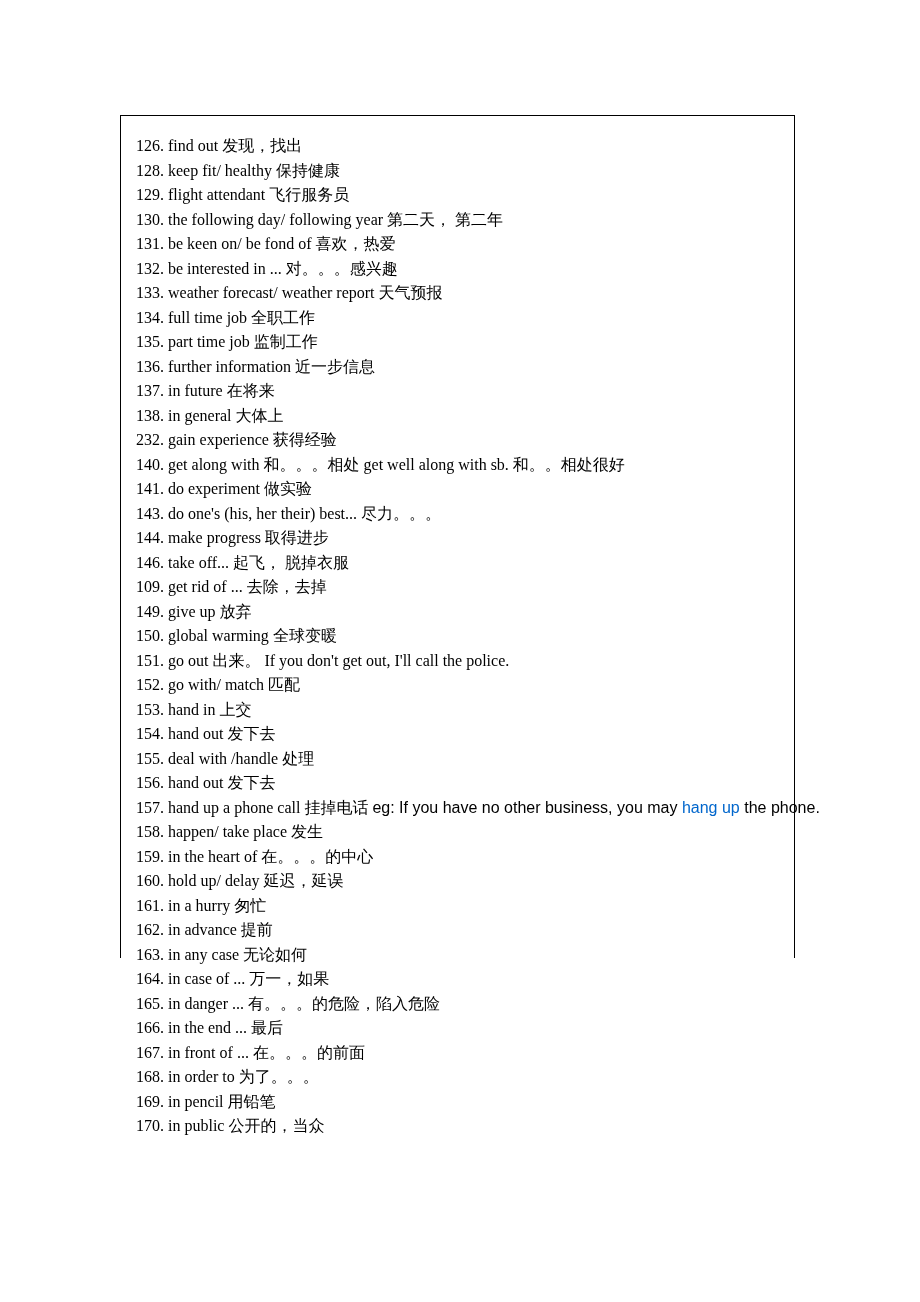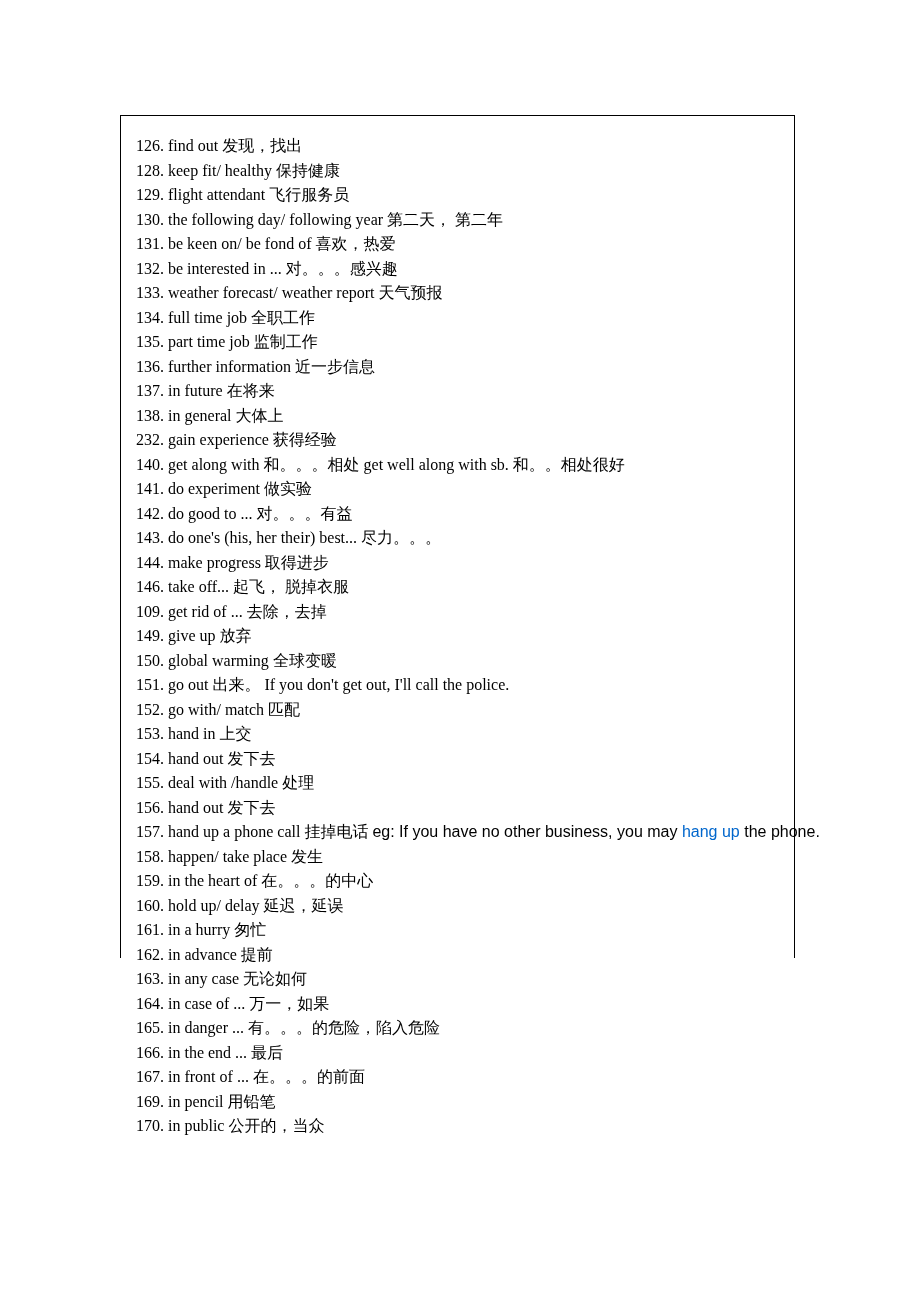--- a/index.html
+++ b/index.html
@@ -62,21 +62,20 @@
         <div class="entry"><span class="num">132.</span> <span class="phrase">be interested in ...</span>     <span class="def">对。。。感兴趣</span></div>
         <div class="entry"><span class="num">133.</span> <span class="phrase">weather forecast/ weather report</span>     <span class="def">天气预报</span></div>
         <div class="entry"><span class="num">134.</span> <span class="phrase">full time job</span>     <span class="def">全职工作</span></div>
         <div class="entry"><span class="num">135.</span> <span class="phrase">part time job</span>     <span class="def">监制工作</span></div>
         <div class="entry"><span class="num">136.</span> <span class="phrase">further information</span>     <span class="def">近一步信息</span></div>
         <div class="entry"><span class="num">137.</span> <span class="phrase">in future</span>     <span class="def">在将来</span></div>
         <div class="entry"><span class="num">138.</span> <span class="phrase">in general</span>     <span class="def">大体上</span></div>
         <div class="entry"><span class="num">232.</span> <span class="phrase">gain experience</span>     <span class="def">获得经验</span></div>
         <div class="entry"><span class="num">140.</span> <span class="phrase">get along with</span>     <span class="def">和。。。相处 get well along with sb. 和。。相处很好</span></div>
         <div class="entry"><span class="num">141.</span> <span class="phrase">do experiment</span>     <span class="def">做实验</span></div>
-        <div class="entry"><span class="num">142.</span> <span class="phrase">do good to ...</span>     <span class="def">对。。。有益</span></div>
         <div class="entry"><span class="num">143.</span> <span class="phrase">do one's (his, her their) best...</span>     <span class="def">尽力。。。</span></div>
         <div class="entry"><span class="num">144.</span> <span class="phrase">make progress</span>     <span class="def">取得进步</span></div>
         <div class="entry"><span class="num">146.</span> <span class="phrase">take off...</span>     <span class="def">起飞， 脱掉衣服</span></div>
         <div class="entry"><span class="num">109.</span> <span class="phrase">get rid of ...</span>     <span class="def">去除，去掉</span></div>
         <div class="entry"><span class="num">149.</span> <span class="phrase">give up</span>     <span class="def">放弃</span></div>
         <div class="entry"><span class="num">150.</span> <span class="phrase">global warming</span>     <span class="def">全球变暖</span></div>
         <div class="entry"><span class="num">151.</span> <span class="phrase">go out</span>     <span class="def">出来。 If you don't get out, I'll call the police.</span></div>
         <div class="entry"><span class="num">152.</span> <span class="phrase">go with/ match</span>     <span class="def">匹配</span></div>
         <div class="entry"><span class="num">153.</span> <span class="phrase">hand in</span>     <span class="def">上交</span></div>
         <div class="entry"><span class="num">154.</span> <span class="phrase">hand out</span>     <span class="def">发下去</span></div>
@@ -86,17 +85,18 @@
         <div class="entry"><span class="num">158.</span> <span class="phrase">happen/ take place</span>     <span class="def">发生</span></div>
         <div class="entry"><span class="num">159.</span> <span class="phrase">in the heart of</span>     <span class="def">在。。。的中心</span></div>
         <div class="entry"><span class="num">160.</span> <span class="phrase">hold up/ delay</span>     <span class="def">延迟，延误</span></div>
         <div class="entry"><span class="num">161.</span> <span class="phrase">in a hurry</span>     <span class="def">匆忙</span></div>
         <div class="entry"><span class="num">162.</span> <span class="phrase">in advance</span>     <span class="def">提前</span></div>
         <div class="entry"><span class="num">163.</span> <span class="phrase">in any case</span>     <span class="def">无论如何</span></div>
         <div class="entry"><span class="num">164.</span> <span class="phrase">in case of ...</span>     <span class="def">万一，如果</span></div>
         <div class="entry"><span class="num">165.</span> <span class="phrase">in danger ...</span>     <span class="def">有。。。的危险，陷入危险</span></div>
         <div class="entry"><span class="num">166.</span> <span class="phrase">in the end ...</span>     <span class="def">最后</span></div>
         <div class="entry"><span class="num">167.</span> <span class="phrase">in front of ...</span>     <span class="def">在。。。的前面</span></div>
+        <div class="entry"><span class="num">168.</span> <span class="phrase">in order to</span>     <span class="def">为了。。。</span></div>
         <div class="entry"><span class="num">169.</span> <span class="phrase">in pencil</span>     <span class="def">用铅笔</span></div>
         <div class="entry"><span class="num">170.</span> <span class="phrase">in public</span>     <span class="def">公开的，当众</span></div>
       </div>
   </div>
 </div>
 
 </body></html>

